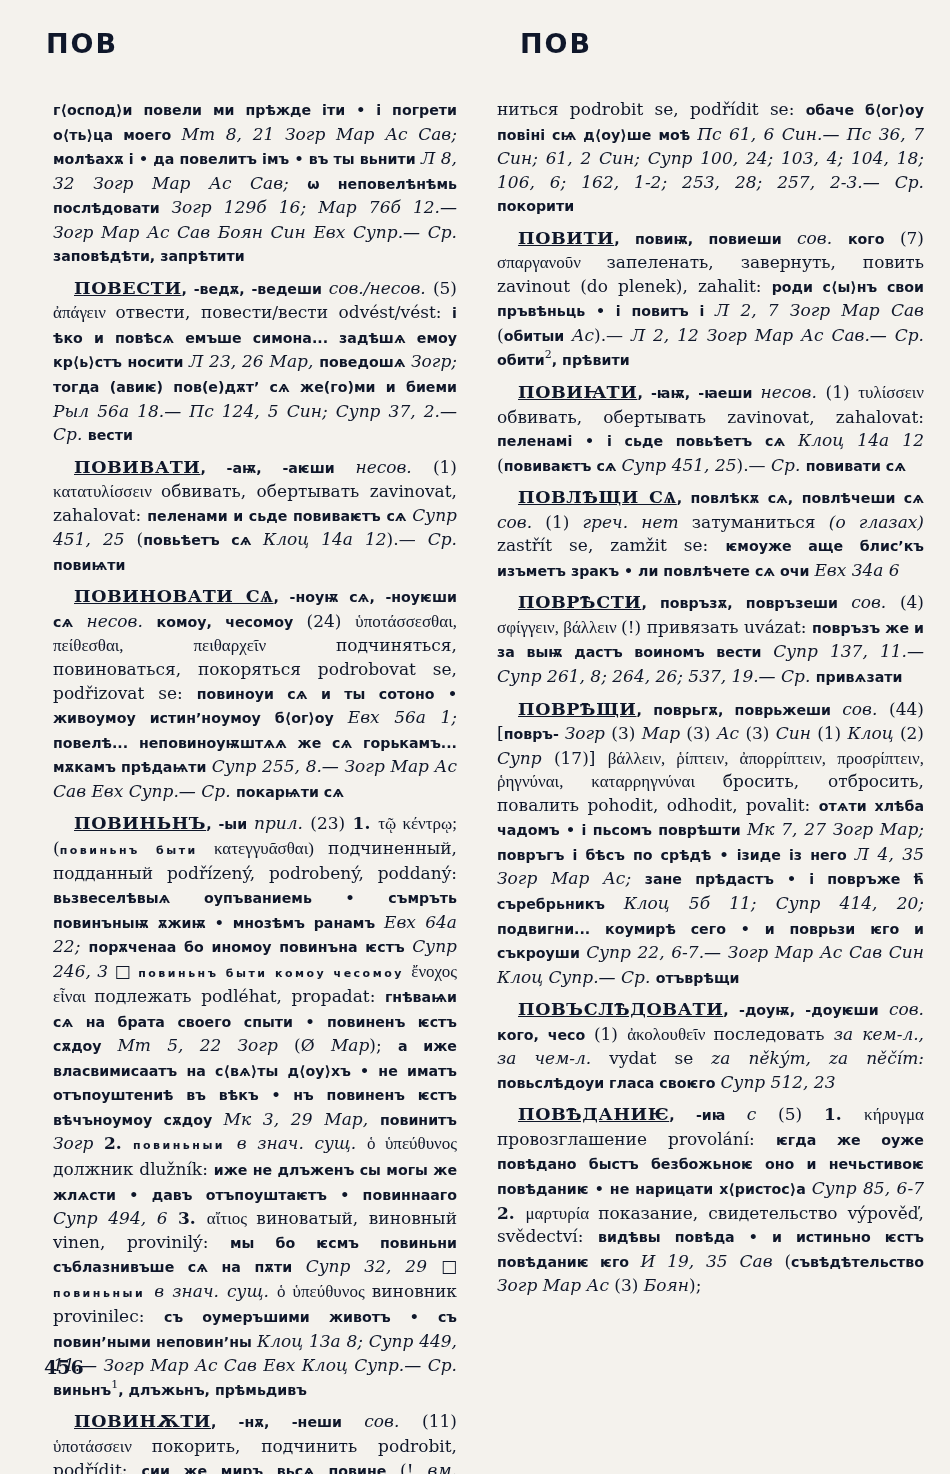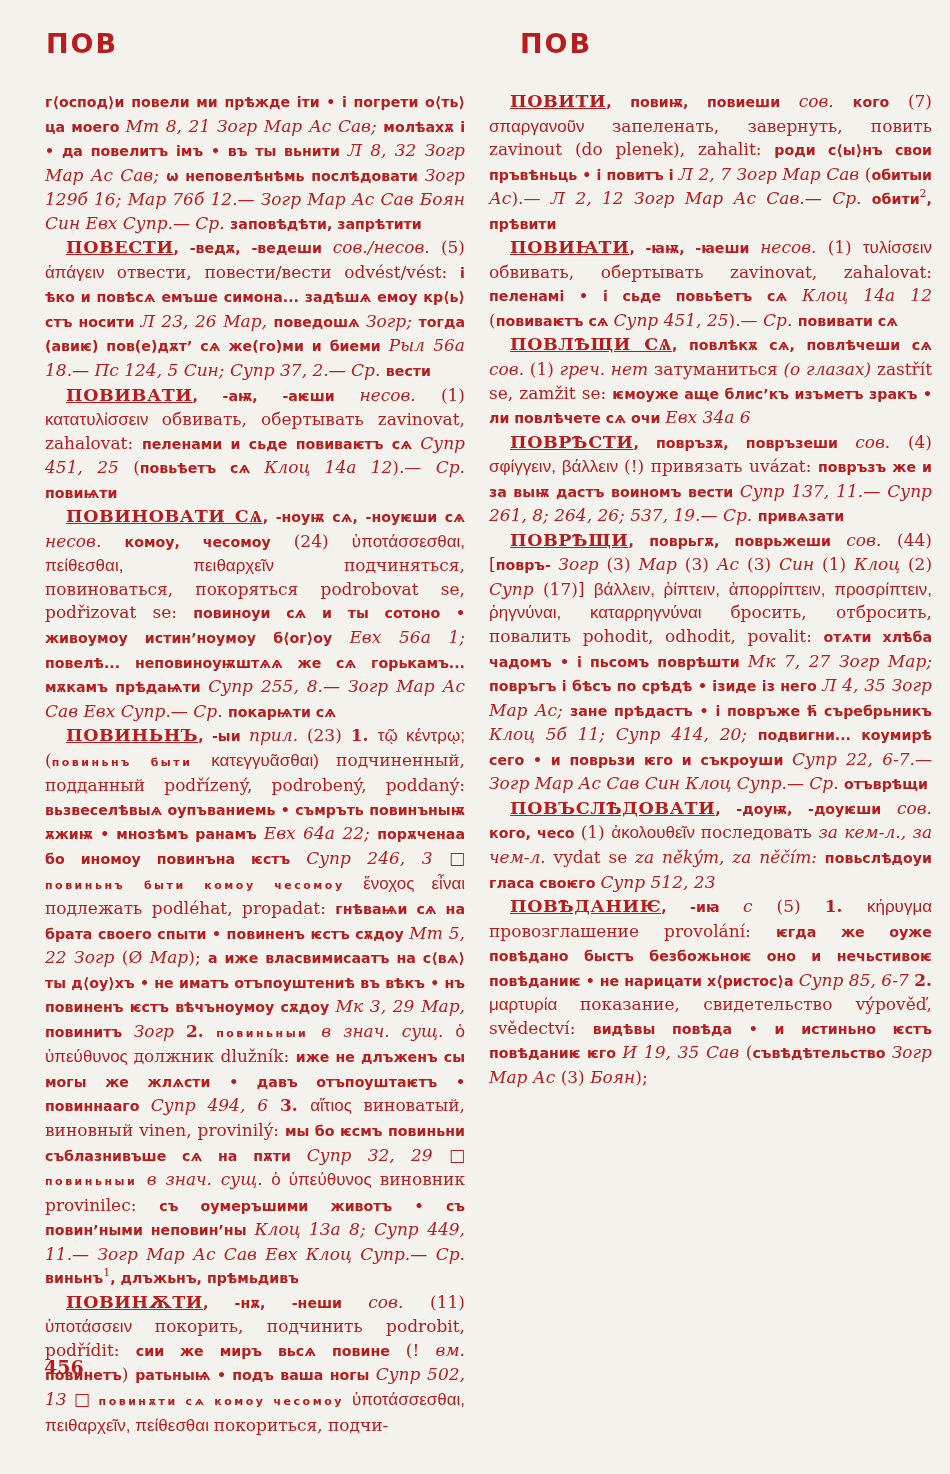--- a/index.html
+++ b/index.html
@@ -1,44 +1,44 @@
 <!DOCTYPE html>
 <html><head>
 <meta charset="utf-8">
 <style>
   html,body { margin:0; padding:0; }
   .page {
     position:relative;
     width:950px; height:1474px;
     background:#f4f2ed;
     overflow:hidden;
-    color:#b91c1c;
+    color:#0f172a;
   }
   .colhead {
     position:absolute; top:28px;
     font-family:"DejaVu Sans", sans-serif;
     font-weight:bold; font-size:27px; letter-spacing:2px;
   }
   #head-left { left:46px; }
   #head-right { left:520px; }
   .col {
     position:absolute; top:90px;
     text-align:justify;
   }
   #col-left  { left:45px;  width:420px; }
   #col-right { left:489px; width:443px; }
   p.entry {
-    margin:0; padding:0;
+    margin:8px; padding:0;
     font-size:17px; line-height:23.55px;
     font-family:"DejaVu Serif", serif;
   }
   p.entry.ind { text-indent:21px; }
   .seg-r { font-family:"DejaVu Serif", serif; }
   .seg-i { font-family:"DejaVu Serif", serif; font-style:italic; }
-  .seg-g { font-family:Liberation Sans, sans-serif; }
+  .seg-g { font-family:Liberation Serif, serif; }
   .seg-b { font-family:"DejaVu Serif", serif; font-weight:bold; }
   .seg-h { font-family:"DejaVu Serif", serif; font-weight:bold; font-size:17.5px; letter-spacing:0.6px;text-decoration:underline; }
   .seg-c { font-family:"DejaVu Sans", sans-serif; font-weight:bold; font-size:14.2px; }
   .seg-cs{ font-family:"DejaVu Sans", sans-serif; font-weight:bold; font-size:11px; letter-spacing:2.5px; }
   .seg-u { font-family:"DejaVu Serif", serif; font-size:11px; vertical-align:super; line-height:0; }
   .pagenum {
     position:absolute; left:44px; top:1356px;
     font-family:"DejaVu Serif", serif;
     font-weight:bold; font-size:19px;
   }
@@ -51,20 +51,21 @@
   <div class="colhead" id="head-right">ПОВ</div>
   <div class="col" id="col-left">
       <p class="entry"><span class="seg-c">г⟨оспод⟩и повели ми прѣжде іти • і погрети о⟨ть⟩ца моего </span><span class="seg-i">Мт 8, 21 Зогр Мар Ас Сав; </span><span class="seg-c">молѣахѫ і • да повелитъ імъ • въ ты вьнити </span><span class="seg-i">Л 8, 32 Зогр Мар Ас Сав; </span><span class="seg-c">ѡ неповелѣнѣмь послѣдовати </span><span class="seg-i">Зогр 129б 16; Мар 76б 12.— Зогр Мар Ас Сав Боян Син Евх Супр.— Ср. </span><span class="seg-c">заповѣдѣти, запрѣтити</span></p>
       <p class="entry ind"><span class="seg-h">ПОВЕСТИ</span><span class="seg-c">, -ведѫ, -ведеши </span><span class="seg-i">сов./несов. </span><span class="seg-r">(5) </span><span class="seg-g">ἀπάγειν </span><span class="seg-r">отвести, повести/вести odvést/vést: </span><span class="seg-c">і ѣко и повѣсѧ емъше симона... задѣшѧ емоу кр⟨ь⟩стъ носити </span><span class="seg-i">Л 23, 26 Мар, </span><span class="seg-c">поведошѧ </span><span class="seg-i">Зогр; </span><span class="seg-c">тогда (авиѥ) пов(е)дѫт’ сѧ же(го)ми и биеми </span><span class="seg-i">Рыл 56а 18.— Пс 124, 5 Син; Супр 37, 2.— Ср. </span><span class="seg-c">вести</span></p>
       <p class="entry ind"><span class="seg-h">ПОВИВАТИ</span><span class="seg-c">, -аѭ, -аѥши </span><span class="seg-i">несов. </span><span class="seg-r">(1) </span><span class="seg-g">κατατυλίσσειν </span><span class="seg-r">обвивать, обертывать zavinovat, zahalovat: </span><span class="seg-c">пеленами и сьде повиваѥтъ сѧ </span><span class="seg-i">Супр 451, 25 </span><span class="seg-r">(</span><span class="seg-c">повьѣетъ сѧ </span><span class="seg-i">Клоц 14а 12</span><span class="seg-r">).— </span><span class="seg-i">Ср. </span><span class="seg-c">повиѩти</span></p>
       <p class="entry ind"><span class="seg-h">ПОВИНОВАТИ СѦ</span><span class="seg-c">, -ноуѭ сѧ, -ноуѥши сѧ </span><span class="seg-i">несов. </span><span class="seg-c">комоу, чесомоу </span><span class="seg-r">(24) </span><span class="seg-g">ὑποτάσσεσθαι, πείθεσθαι, πειθαρχεῖν </span><span class="seg-r">подчиняться, повиноваться, покоряться podrobovat se, podřizovat se: </span><span class="seg-c">повиноуи сѧ и ты сотоно • живоумоу истин’ноумоу б⟨ог⟩оу </span><span class="seg-i">Евх 56а 1; </span><span class="seg-c">повелѣ... неповиноуѭштѧѧ же сѧ горькамъ... мѫкамъ прѣдаѩти </span><span class="seg-i">Супр 255, 8.— Зогр Мар Ас Сав Евх Супр.— Ср. </span><span class="seg-c">покарѩти сѧ</span></p>
       <p class="entry ind"><span class="seg-h">ПОВИНЬНЪ</span><span class="seg-c">, -ыи </span><span class="seg-i">прил. </span><span class="seg-r">(23) </span><span class="seg-b">1. </span><span class="seg-g">τῷ κέντρῳ; </span><span class="seg-r">(</span><span class="seg-cs">повиньнъ быти </span><span class="seg-g">κατεγγυᾶσθαι) </span><span class="seg-r">подчиненный, подданный podřízený, podrobený, poddaný: </span><span class="seg-c">вьзвеселѣвыѧ оупъваниемь • съмръть повинъныѭ ѫжиѭ • мнозѣмъ ранамъ </span><span class="seg-i">Евх 64а 22; </span><span class="seg-c">порѫченаа бо иномоу повинъна ѥстъ </span><span class="seg-i">Супр 246, 3 </span><span class="seg-r">□ </span><span class="seg-cs">повиньнъ быти комоу чесомоу </span><span class="seg-g">ἔνοχος εἶναι </span><span class="seg-r">подлежать podléhat, propadat: </span><span class="seg-c">гнѣваѩи сѧ на брата своего спыти • повиненъ ѥстъ сѫдоу </span><span class="seg-i">Мт 5, 22 Зогр </span><span class="seg-r">(Ø </span><span class="seg-i">Мар</span><span class="seg-r">); </span><span class="seg-c">а иже власвимисаатъ на с⟨вѧ⟩ты д⟨оу⟩хъ • не иматъ отъпоуштениѣ въ вѣкъ • нъ повиненъ ѥстъ вѣчъноумоу сѫдоу </span><span class="seg-i">Мк 3, 29 Мар, </span><span class="seg-c">повинитъ </span><span class="seg-i">Зогр </span><span class="seg-b">2. </span><span class="seg-cs">повиньныи </span><span class="seg-i">в знач. сущ. </span><span class="seg-g">ὁ ὑπεύθυνος </span><span class="seg-r">должник dlužník: </span><span class="seg-c">иже не длъженъ сы могы же жлѧсти • давъ отъпоуштаѥтъ • повиннааго </span><span class="seg-i">Супр 494, 6 </span><span class="seg-b">3. </span><span class="seg-g">αἴτιος </span><span class="seg-r">виноватый, виновный vinen, provinilý: </span><span class="seg-c">мы бо ѥсмъ повиньни съблазнивъше сѧ на пѫти </span><span class="seg-i">Супр 32, 29 </span><span class="seg-r">□ </span><span class="seg-cs">повиньныи </span><span class="seg-i">в знач. сущ. </span><span class="seg-g">ὁ ὑπεύθυνος </span><span class="seg-r">виновник provinilec: </span><span class="seg-c">съ оумеръшими животъ • съ повин’ными неповин’ны </span><span class="seg-i">Клоц 13а 8; Супр 449, 11.— Зогр Мар Ас Сав Евх Клоц Супр.— Ср. </span><span class="seg-c">виньнъ</span><span class="seg-u">1</span><span class="seg-c">, длъжьнъ, прѣмьдивъ</span></p>
       <p class="entry ind"><span class="seg-h">ПОВИНѪТИ</span><span class="seg-c">, -нѫ, -неши </span><span class="seg-i">сов. </span><span class="seg-r">(11) </span><span class="seg-g">ὑποτάσσειν </span><span class="seg-r">покорить, подчинить podrobit, podřídit: </span><span class="seg-c">сии же миръ вьсѧ повине </span><span class="seg-r">(! </span><span class="seg-i">вм. </span><span class="seg-c">повинетъ</span><span class="seg-r">) </span><span class="seg-c">ратьныѩ • подъ ваша ногы </span><span class="seg-i">Супр 502, 13 </span><span class="seg-r">□ </span><span class="seg-cs">повинѫти сѧ комоу чесомоу </span><span class="seg-g">ὑποτάσσεσθαι, πειθαρχεῖν, πείθεσθαι </span><span class="seg-r">покориться, подчи-</span></p>
     </div>
   <div class="col" id="col-right">
+      <p class="entry"><span class="seg-r">ниться podrobit se, podřídit se: </span><span class="seg-c">обаче б⟨ог⟩оу повіні сѩ д⟨оу⟩ше моѣ </span><span class="seg-i">Пс 61, 6 Син.— Пс 36, 7 Син; 61, 2 Син; Супр 100, 24; 103, 4; 104, 18; 106, 6; 162, 1-2; 253, 28; 257, 2-3.— Ср. </span><span class="seg-c">покорити</span></p>
       <p class="entry ind"><span class="seg-h">ПОВИТИ</span><span class="seg-c">, повиѭ, повиеши </span><span class="seg-i">сов. </span><span class="seg-c">кого </span><span class="seg-r">(7) </span><span class="seg-g">σπαργανοῦν </span><span class="seg-r">запеленать, завернуть, повить zavinout (do plenek), zahalit: </span><span class="seg-c">роди с⟨ы⟩нъ свои пръвѣньць • і повитъ і </span><span class="seg-i">Л 2, 7 Зогр Мар Сав </span><span class="seg-r">(</span><span class="seg-c">обитыи </span><span class="seg-i">Ас</span><span class="seg-r">).— </span><span class="seg-i">Л 2, 12 Зогр Мар Ас Сав.— Ср. </span><span class="seg-c">обити</span><span class="seg-u">2</span><span class="seg-c">, прѣвити</span></p>
       <p class="entry ind"><span class="seg-h">ПОВИꙖТИ</span><span class="seg-c">, -ꙗѭ, -ꙗеши </span><span class="seg-i">несов. </span><span class="seg-r">(1) </span><span class="seg-g">τυλίσσειν </span><span class="seg-r">обвивать, обертывать zavinovat, zahalovat: </span><span class="seg-c">пеленамі • і сьде повьѣетъ сѧ </span><span class="seg-i">Клоц 14а 12 </span><span class="seg-r">(</span><span class="seg-c">повиваѥтъ сѧ </span><span class="seg-i">Супр 451, 25</span><span class="seg-r">).— </span><span class="seg-i">Ср. </span><span class="seg-c">повивати сѧ</span></p>
       <p class="entry ind"><span class="seg-h">ПОВЛѢЩИ СѦ</span><span class="seg-c">, повлѣкѫ сѧ, повлѣчеши сѧ </span><span class="seg-i">сов. </span><span class="seg-r">(1) </span><span class="seg-i">греч. нет </span><span class="seg-r">затуманиться </span><span class="seg-i">(о глазах) </span><span class="seg-r">zastřít se, zamžit se: </span><span class="seg-c">ѥмоуже аще блис’къ изъметъ зракъ • ли повлѣчете сѧ очи </span><span class="seg-i">Евх 34а 6</span></p>
       <p class="entry ind"><span class="seg-h">ПОВРѢСТИ</span><span class="seg-c">, повръзѫ, повръзеши </span><span class="seg-i">сов. </span><span class="seg-r">(4) </span><span class="seg-g">σφίγγειν, βάλλειν </span><span class="seg-r">(!) привязать uvázat: </span><span class="seg-c">повръзъ же и за выѭ дастъ воиномъ вести </span><span class="seg-i">Супр 137, 11.— Супр 261, 8; 264, 26; 537, 19.— Ср. </span><span class="seg-c">привѧзати</span></p>
       <p class="entry ind"><span class="seg-h">ПОВРѢЩИ</span><span class="seg-c">, поврьгѫ, поврьжеши </span><span class="seg-i">сов. </span><span class="seg-r">(44) [</span><span class="seg-c">повръ- </span><span class="seg-i">Зогр </span><span class="seg-r">(3) </span><span class="seg-i">Мар </span><span class="seg-r">(3) </span><span class="seg-i">Ас </span><span class="seg-r">(3) </span><span class="seg-i">Син </span><span class="seg-r">(1) </span><span class="seg-i">Клоц </span><span class="seg-r">(2) </span><span class="seg-i">Супр </span><span class="seg-r">(17)] </span><span class="seg-g">βάλλειν, ῥίπτειν, ἀπορρίπτειν, προσρίπτειν, ῥηγνύναι, καταρρηγνύναι </span><span class="seg-r">бросить, отбросить, повалить pohodit, odhodit, povalit: </span><span class="seg-c">отѧти хлѣба чадомъ • і пьсомъ поврѣшти </span><span class="seg-i">Мк 7, 27 Зогр Мар; </span><span class="seg-c">повръгъ і бѣсъ по срѣдѣ • ізиде із него </span><span class="seg-i">Л 4, 35 Зогр Мар Ас; </span><span class="seg-c">зане прѣдастъ • і повръже ћ̄ съребрьникъ </span><span class="seg-i">Клоц 5б 11; Супр 414, 20; </span><span class="seg-c">подвигни... коумирѣ сего • и поврьзи ѥго и съкроуши </span><span class="seg-i">Супр 22, 6-7.— Зогр Мар Ас Сав Син Клоц Супр.— Ср. </span><span class="seg-c">отъврѣщи</span></p>
       <p class="entry ind"><span class="seg-h">ПОВЪСЛѢДОВАТИ</span><span class="seg-c">, -доуѭ, -доуѥши </span><span class="seg-i">сов. </span><span class="seg-c">кого, чесо </span><span class="seg-r">(1) </span><span class="seg-g">ἀκολουθεῖν </span><span class="seg-r">последовать </span><span class="seg-i">за кем-л., за чем-л. </span><span class="seg-r">vydat se </span><span class="seg-i">za někým, za něčím: </span><span class="seg-c">повьслѣдоуи гласа своѥго </span><span class="seg-i">Супр 512, 23</span></p>
       <p class="entry ind"><span class="seg-h">ПОВѢДАНИѤ</span><span class="seg-c">, -иꙗ </span><span class="seg-i">с </span><span class="seg-r">(5) </span><span class="seg-b">1. </span><span class="seg-g">κήρυγμα </span><span class="seg-r">провозглашение provolání: </span><span class="seg-c">ѥгда же оуже повѣдано быстъ безбожьноѥ оно и нечьстивоѥ повѣданиѥ • не нарицати х⟨ристос⟩а </span><span class="seg-i">Супр 85, 6-7 </span><span class="seg-b">2. </span><span class="seg-g">μαρτυρία </span><span class="seg-r">показание, свидетельство výpověď, svědectví: </span><span class="seg-c">видѣвы повѣда • и истиньно ѥстъ повѣданиѥ ѥго </span><span class="seg-i">И 19, 35 Сав </span><span class="seg-r">(</span><span class="seg-c">съвѣдѣтельство </span><span class="seg-i">Зогр Мар Ас </span><span class="seg-r">(3) </span><span class="seg-i">Боян</span><span class="seg-r">);</span></p>
     </div>
   <div class="pagenum">456</div>
 </div>

